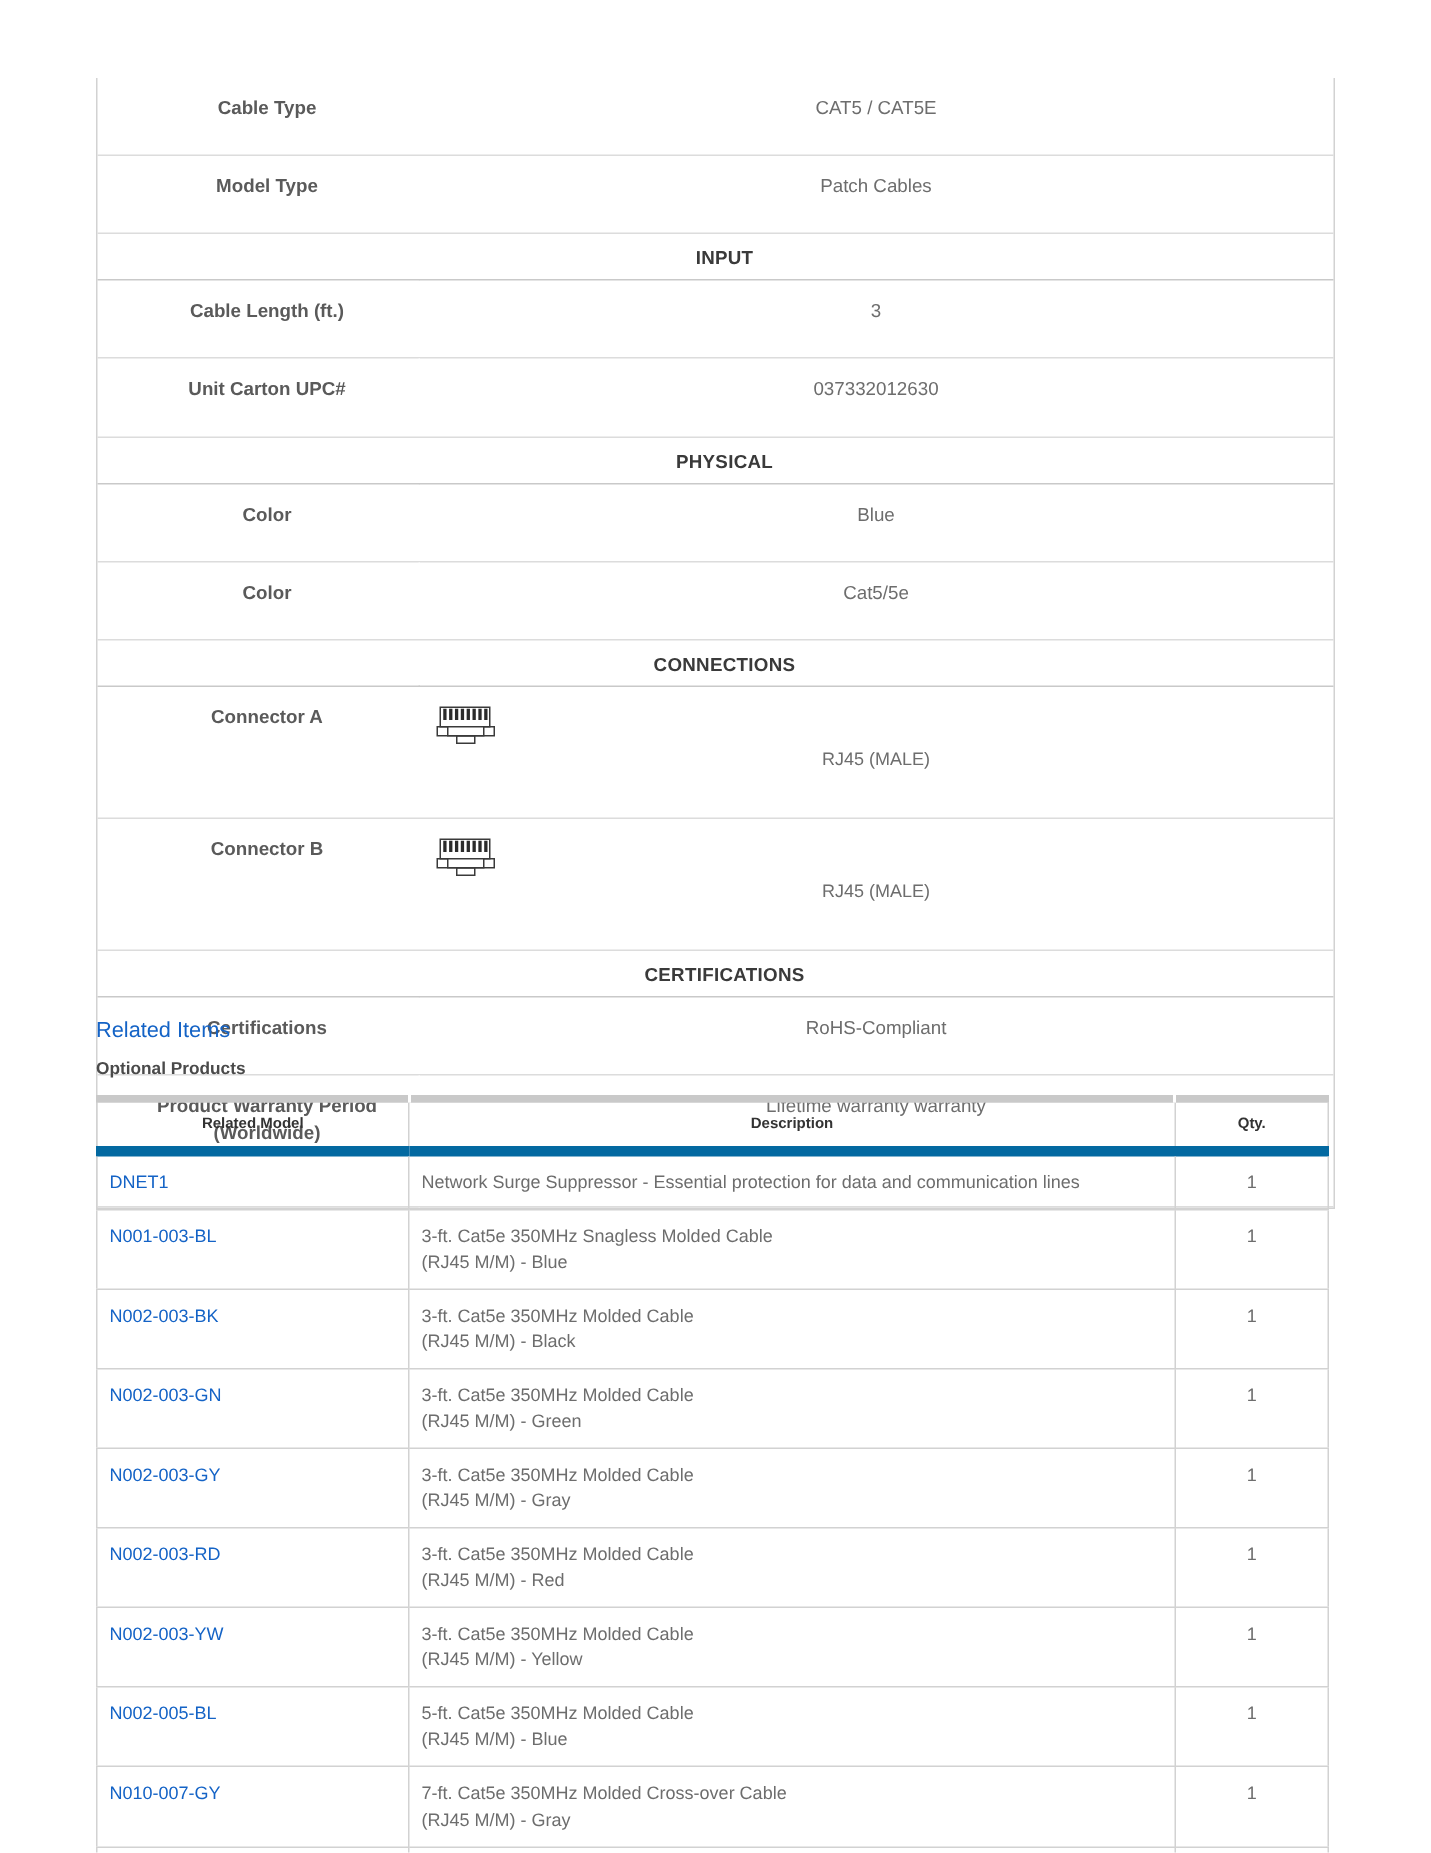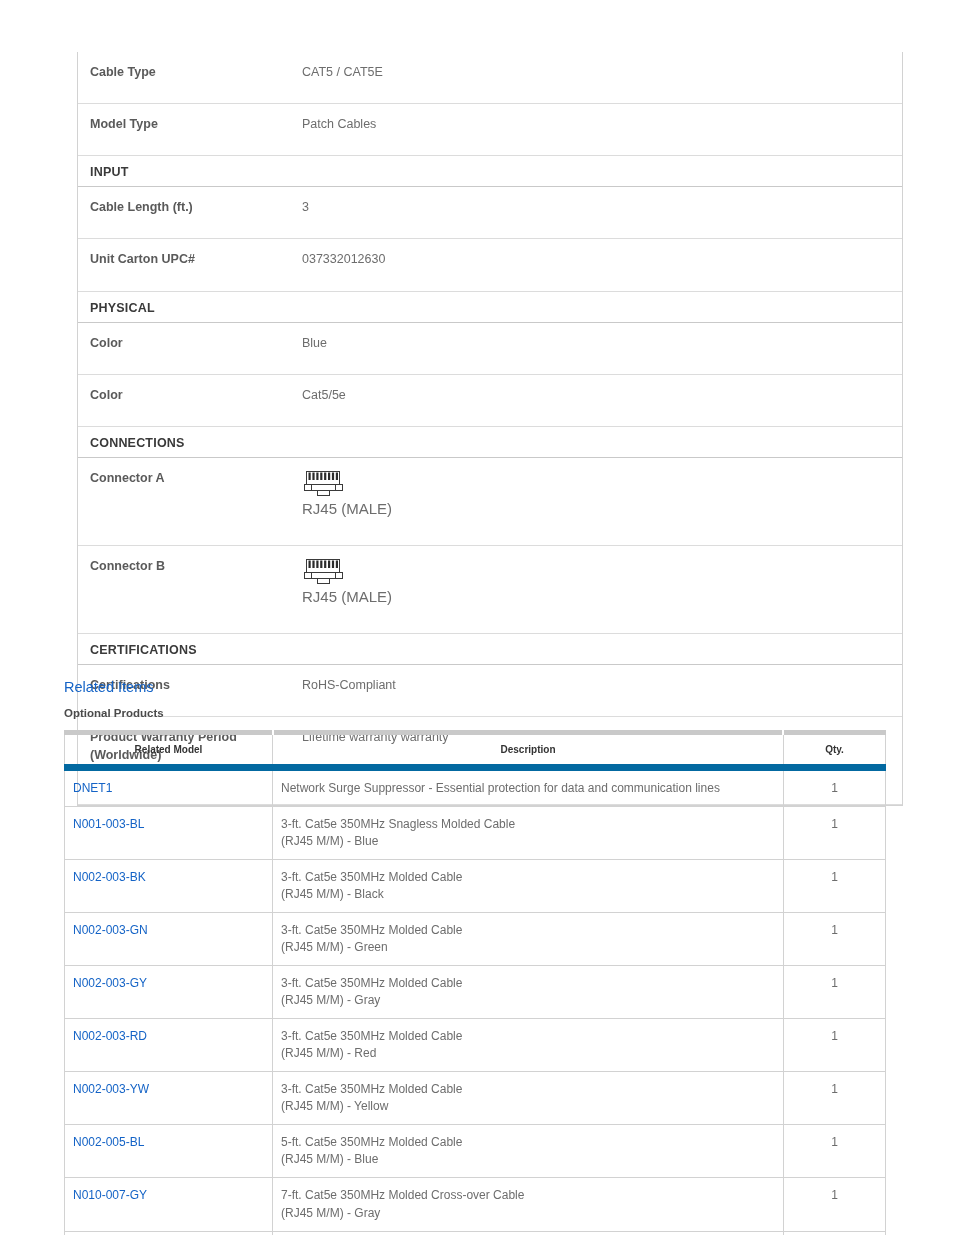--- a/index.html
+++ b/index.html
@@ -17,27 +17,28 @@
   .page {
     position: relative;
     width: 954px;
     height: 1235px;
     overflow: hidden;
   }
 
   
   .spec-panel {
     position: absolute;
-    left: 77px;
+    left: 64px;
     top: 52px;
     width: 826px;
     border-left: 1px solid #d2d2d2;
     border-right: 1px solid #d2d2d2;
     border-bottom: 1px solid #d2d2d2;
     box-sizing: border-box;
+    text-align: center;
   }
   .spec-table {
     width: 100%;
     border-collapse: collapse;
     table-layout: fixed;
   }
   .spec-table td {
     padding: 0;
     vertical-align: top;
   }
@@ -69,21 +70,21 @@
     color: #3a3a3a;
     letter-spacing: 0.2px;
     border-bottom: 1px solid #c9c9c9;
   }
 
   .conn-icon {
     display: block;
     margin: 1px 0 1px 1px;
   }
   .conn-label {
-    font-size: 15px;
+    font-size: 12px;
     color: #6d6d6d;
     margin-top: -3px;
   }
 
   
   .related-title {
     position: absolute;
     left: 64px;
     top: 679px;
     font-size: 14.5px;

